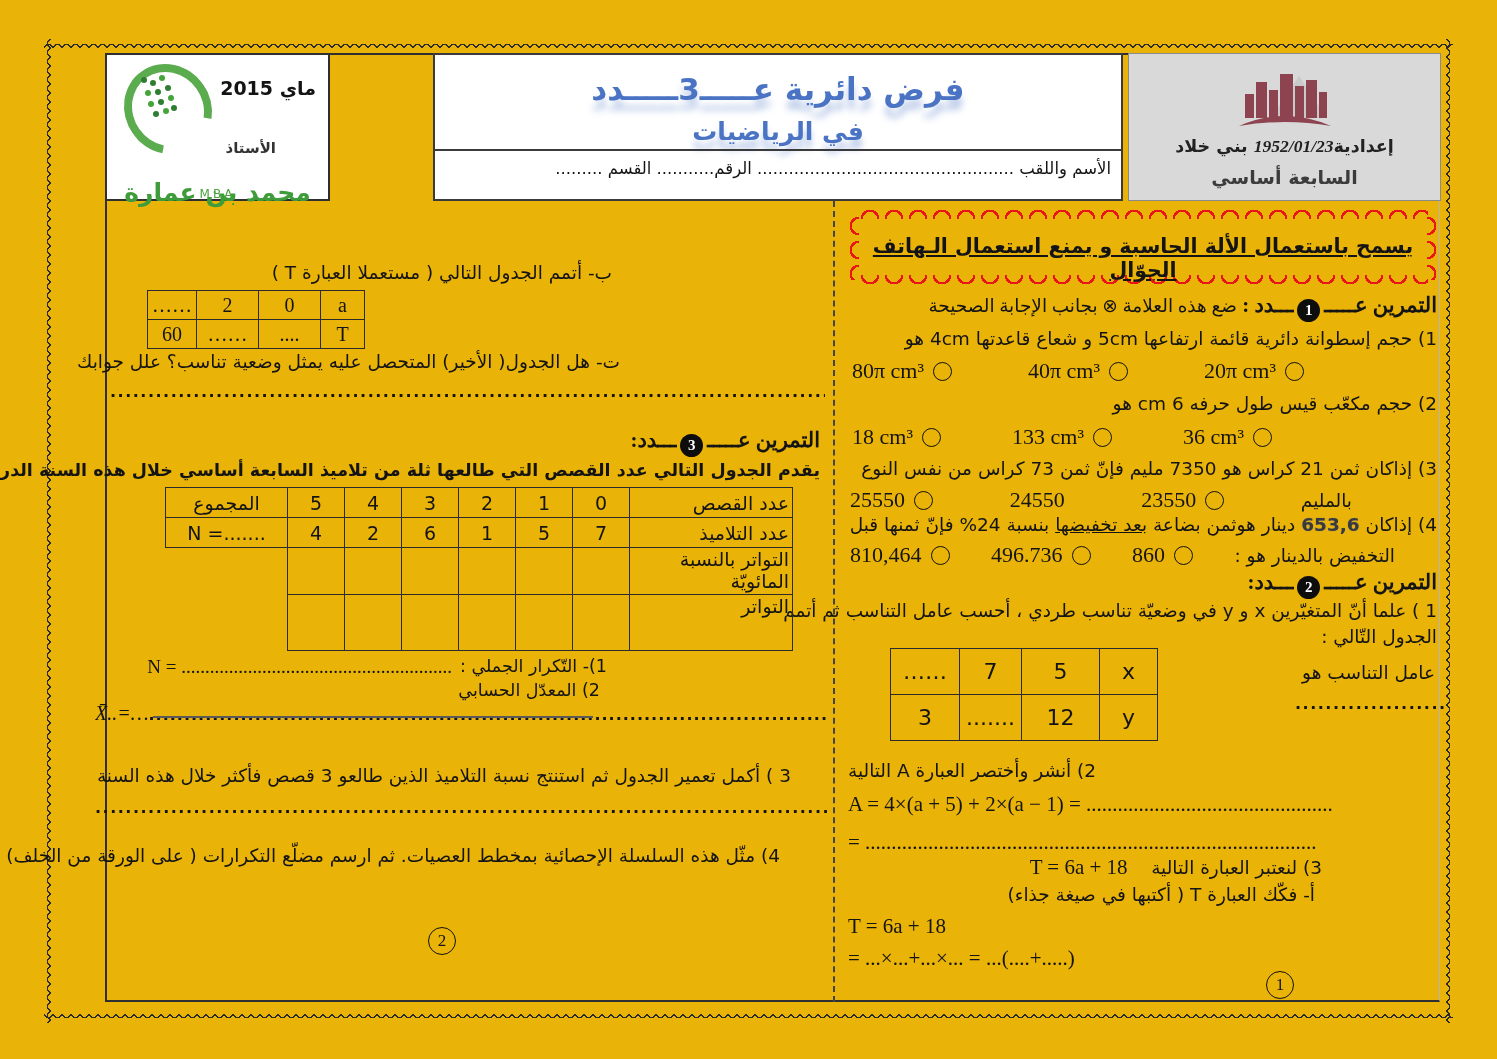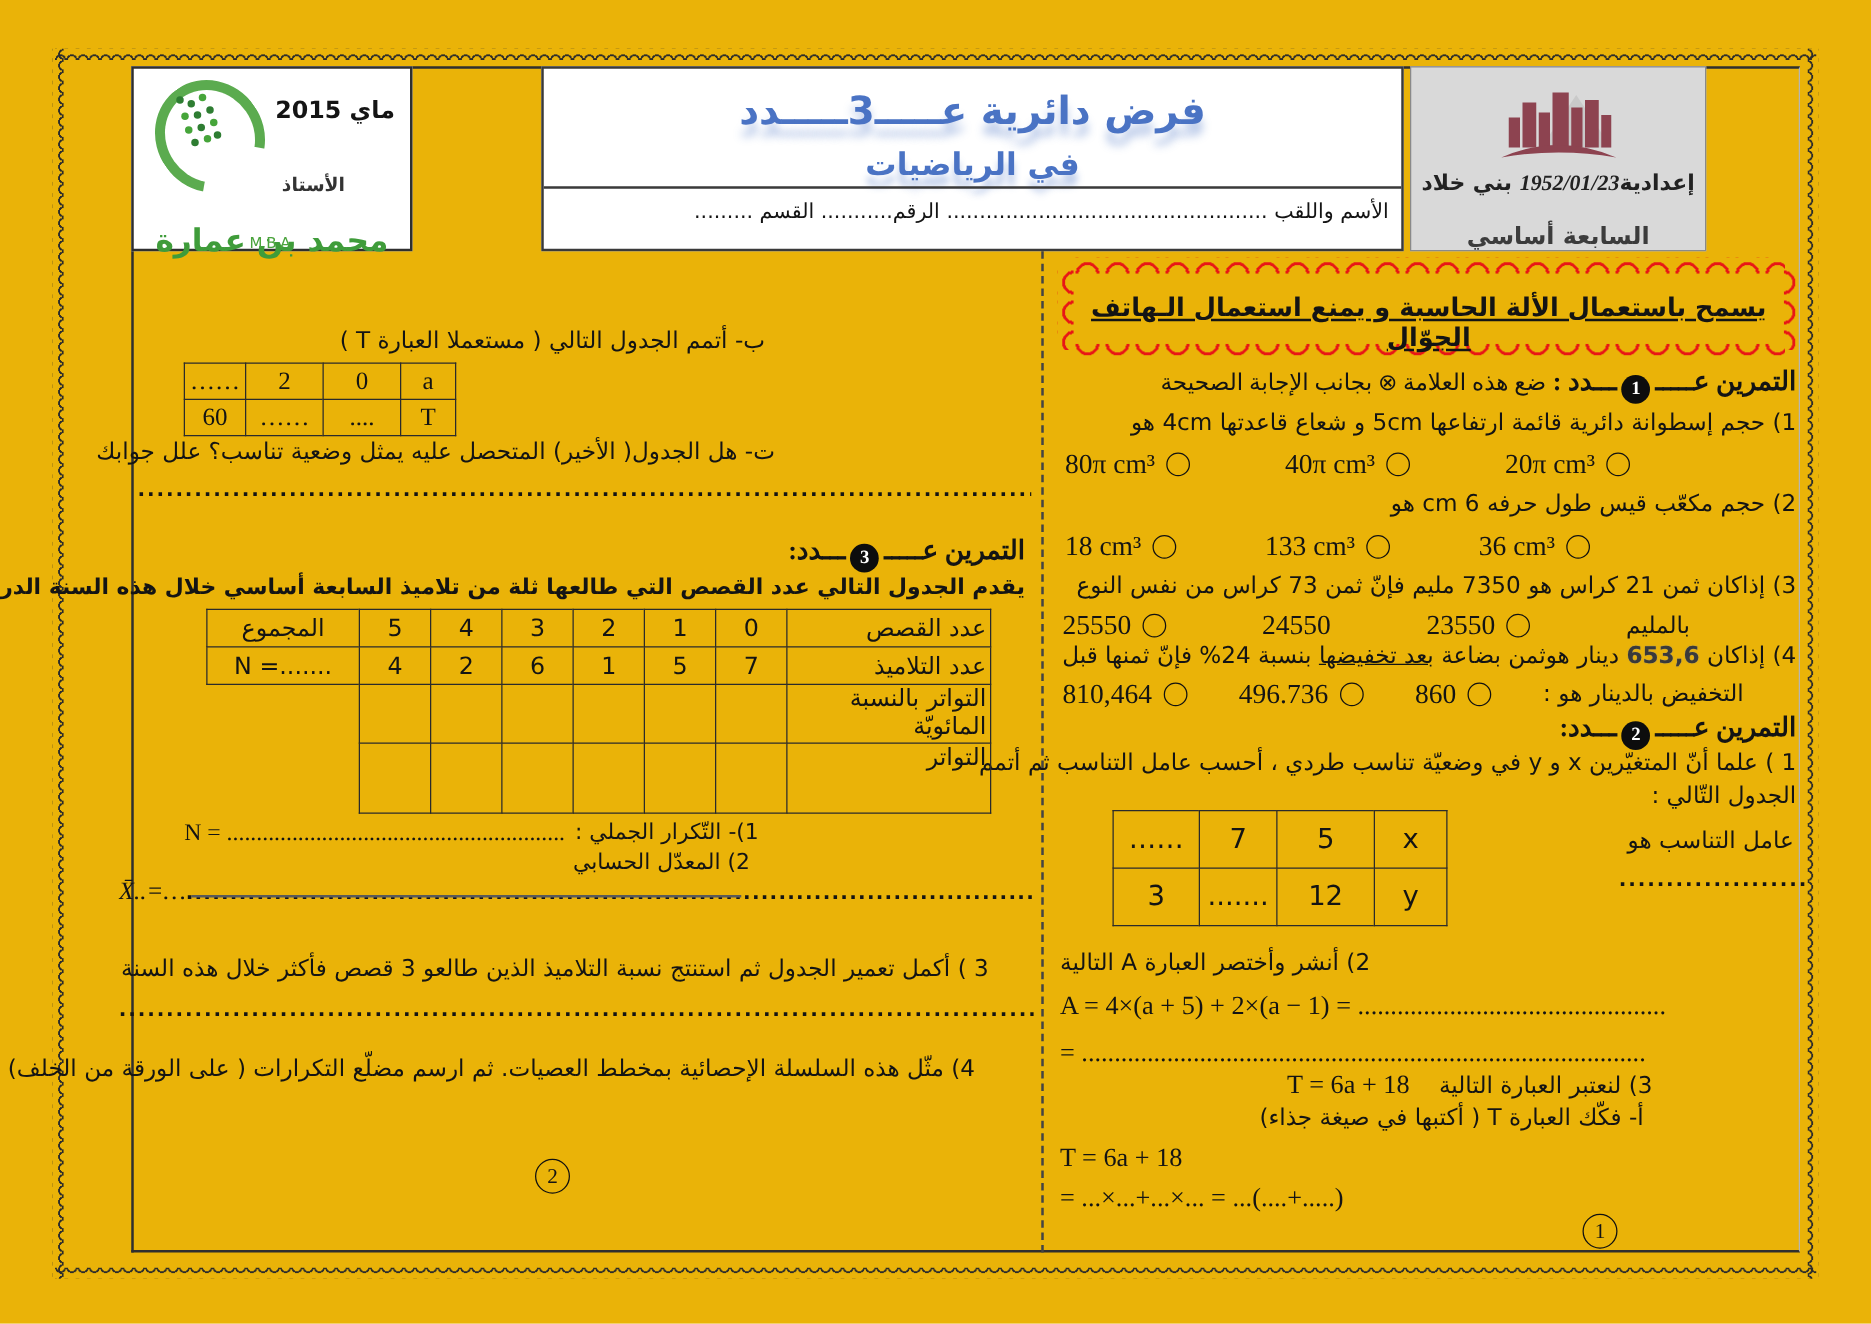--- a/index.html
+++ b/index.html
@@ -17,21 +17,21 @@
   .wave-left,.wave-right{position:absolute;top:39px;bottom:36px;width:9px;background-repeat:repeat-y;background-size:9px 9px;}
   .wave-left{left:42px;background-image:radial-gradient(circle at 9px 4.5px,transparent 3.1px,#2b2b2b 3.1px,#2b2b2b 4.3px,transparent 4.3px);}
   .wave-right{right:42px;background-image:radial-gradient(circle at 0px 4.5px,transparent 3.1px,#2b2b2b 3.1px,#2b2b2b 4.3px,transparent 4.3px);}
 
   .inner-frame{position:absolute;left:105px;top:53px;width:1335px;height:949px;
                border:2px solid #2f2f2f;border-right:1px solid #b5b5b5;box-sizing:border-box;}
 
   
   .hdr-logo{left:105px;top:53px;width:225px;height:148px;border:2px solid #2f2f2f;box-sizing:border-box;background:#fff;}
   .hdr-title{left:433px;top:53px;width:690px;height:148px;border:2px solid #3a3a3a;box-sizing:border-box;background:#fff;}
-  .hdr-school{left:1128px;top:53px;width:237px;height:148px;background:var(--school-bg,#d9d9d9);
+  .hdr-school{left:1128px;top:53px;width:313px;height:148px;background:var(--school-bg,#d9d9d9);
               border:1px solid #8a8a8a;box-sizing:border-box;text-align:center;}
   .date-txt{right:12px;top:22px;font-size:19px;font-weight:bold;}
   .logo-ring{left:18px;top:8px;width:86px;height:92px;border:8px solid var(--logo-green,#4aa33c);
              border-radius:50%;border-bottom-color:transparent;transform:rotate(-35deg);box-sizing:border-box;opacity:.9;}
   .logo-dots{left:34px;top:22px;width:6px;height:6px;border-radius:50%;background:#2e7d32;
      box-shadow:9px 3px 0 #2e7d32,18px -2px 0 #46a53a,4px 13px 0 #46a53a,14px 12px 0 #2e7d32,
      24px 8px 0 #2e7d32,7px 24px 0 #46a53a,17px 22px 0 #2e7d32,27px 18px 0 #46a53a,
      12px 34px 0 #2e7d32,22px 31px 0 #46a53a,30px 28px 0 #2e7d32;}
   .teacher-title{right:52px;top:84px;font-size:15px;font-weight:bold;color:#333;}
   .teacher-name{left:0;right:0;top:104px;text-align:center;font-size:25px;font-weight:bold;color:var(--name-green,#3f9c3a);margin-top:19px;}
@@ -39,21 +39,21 @@
                     letter-spacing:3px;color:var(--logo-green,#4aa33c);}
   .exam-title{left:0;right:0;top:16px;text-align:center;font-size:31px;font-weight:bold;
               color:var(--title-blue,#4a73c4);text-shadow:0 10px 7px rgba(74,115,196,.38);}
   .exam-subject{left:0;right:0;top:62px;text-align:center;font-size:25px;font-weight:bold;
               color:var(--title-blue,#4a73c4);text-shadow:0 9px 6px rgba(74,115,196,.38);}
   .student-row{left:0;right:0;bottom:0;height:50px;border-top:2px solid #3a3a3a;box-sizing:border-box;
                font-size:16.5px;padding:8px 10px 0 6px;white-space:nowrap;overflow:hidden;}
   .school-logo{left:0;right:0;top:6px;text-align:center;}
   .school-name{left:0;right:0;top:82px;font-size:17.5px;font-weight:bold;color:#222;}
   .school-name .sdate{font-family:"Liberation Serif",serif;font-style:italic;}
-  .school-grade{left:0;right:0;top:124px;font-size:19px;font-weight:bold;color:#3c3c3c;letter-spacing:1px;}
+  .school-grade{left:0;right:0;top:112px;font-size:19px;font-weight:bold;color:#3c3c3c;letter-spacing:1px;}
 
   
   .col-divider{left:833px;top:201px;height:801px;width:0;border-left:2px dashed #444;}
 
   
   .bubble{left:848px;top:206px;width:590px;height:82px;}
   .bubble .scal-t,.bubble .scal-b{position:absolute;left:10px;right:10px;height:13px;background-repeat:repeat-x;background-size:24px 13px;}
   .bubble .scal-t{top:0;background-image:radial-gradient(circle at 12px 13px,transparent 7px,var(--notice-red,#e81616) 7px,var(--notice-red,#e81616) 9.4px,transparent 9.4px);}
   .bubble .scal-b{bottom:0;background-image:radial-gradient(circle at 12px 0px,transparent 7px,var(--notice-red,#e81616) 7px,var(--notice-red,#e81616) 9.4px,transparent 9.4px);}
   .bubble .scal-l,.bubble .scal-r{position:absolute;top:8px;bottom:8px;width:13px;background-repeat:repeat-y;background-size:13px 24px;}

